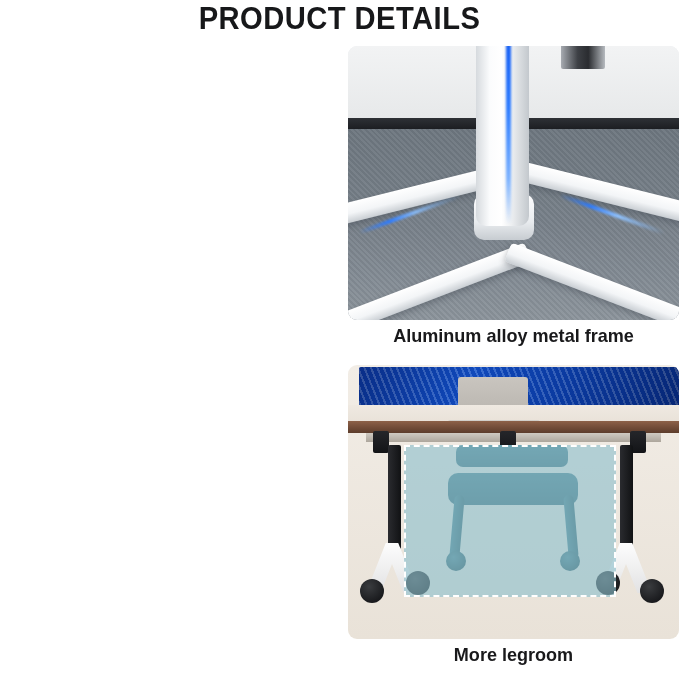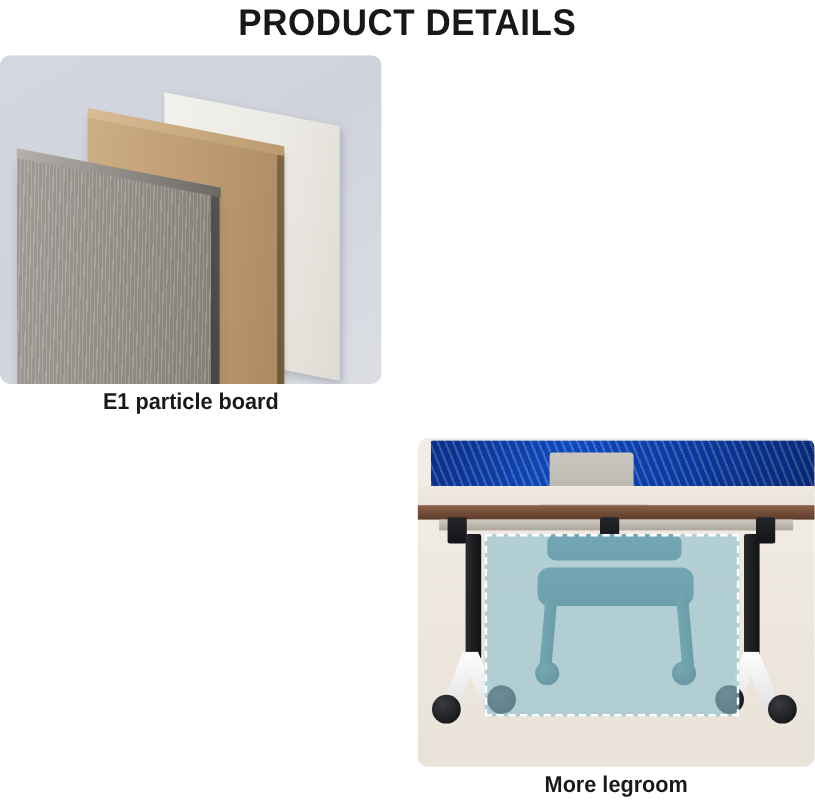--- a/index.html
+++ b/index.html
@@ -330,34 +330,42 @@
     box-sizing: border-box;
   }
 </style>
 </head>
 <body>
 
 <div class="page-title">PRODUCT DETAILS</div>
 
 <div class="grid">
 
-  <div class="cell cell-1">
+
+  <div class="cell cell-2">
     <div class="photo">
-      <div class="boards-bg"></div>
-      <div class="board board-white"></div>
-      <div class="board board-tan-edge"></div>
-      <div class="board board-tan"></div>
-      <div class="board board-tan-top"></div>
-      <div class="board board-gray-edge"></div>
-      <div class="board board-gray"></div>
-      <div class="board board-gray-top"></div>
+      <div class="frame-bg"></div>
+      <div class="frame-wall"></div>
+      <div class="frame-monitorbar"></div>
+      <div class="frame-baseboard"></div>
+      <div class="frame-carpet"></div>
+      <div class="glow-streak glow-a"></div>
+      <div class="glow-streak glow-b"></div>
+      <div class="frame-arm frame-arm-left"></div>
+      <div class="frame-arm frame-arm-right"></div>
+      <div class="glow-streak glow-c"></div>
+      <div class="glow-streak glow-d"></div>
+      <div class="frame-arm frame-arm-fl"></div>
+      <div class="frame-arm frame-arm-fr"></div>
+      <div class="frame-hub"></div>
+      <div class="frame-post"></div>
+      <div class="frame-post-glow"></div>
     </div>
-    <div class="caption">E1 particle board</div>
+    <div class="caption">Aluminum alloy metal frame</div>
   </div>
-
 
 
   <div class="cell cell-4">
     <div class="photo">
       <div class="leg-bg"></div>
       <div class="leg-monitor"></div>
       <div class="leg-laptop"></div>
       <div class="leg-wall"></div>
       <div class="leg-laptop-base"></div>
       <div class="leg-desktop"></div>

